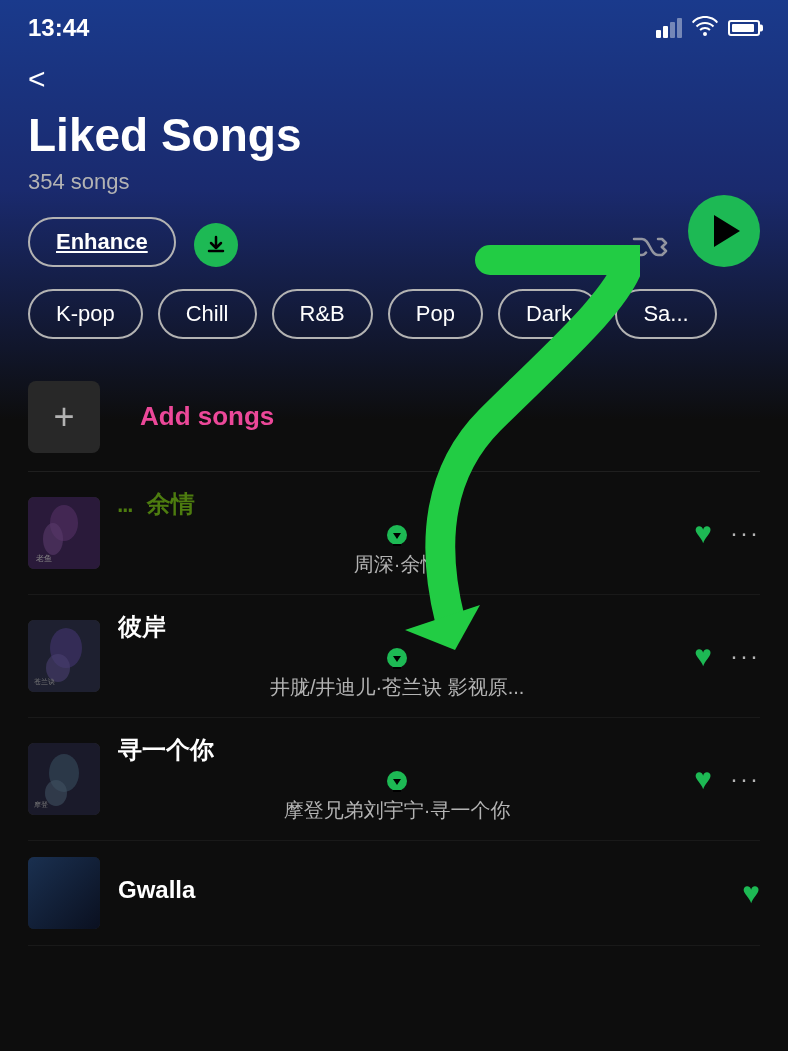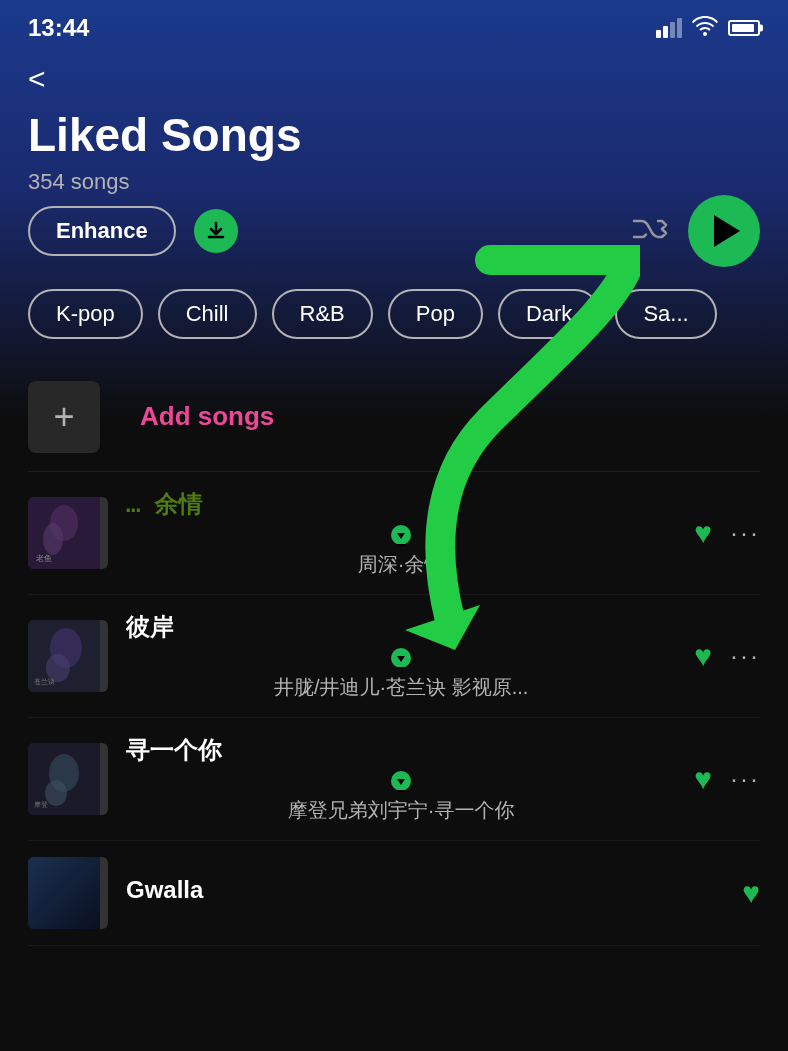--- a/index.html
+++ b/index.html
@@ -78,24 +78,25 @@
       margin-bottom: 8px;
     }
     .song-count {
       font-size: 22px;
       color: #b3b3b3;
     }
 
     
     .controls-row {
       display: flex;
-      align-items: center;
+      align-items: flex-end;
       gap: 18px;
       padding: 0 28px;
       margin-bottom: 22px;
+      text-decoration: underline;
     }
     .enhance-btn {
       border: 2px solid #b3b3b3;
       border-radius: 50px;
       padding: 10px 26px;
       font-size: 22px;
       font-weight: 700;
       color: #fff;
       background: transparent;
       cursor: pointer;
@@ -185,21 +186,21 @@
     }
 
     .song-row {
       display: flex;
       align-items: center;
       gap: 18px;
       padding: 16px 0;
       border-bottom: 1px solid rgba(255,255,255,0.05);
     }
     .song-art {
-      width: 80px;
+      width: 72px;
       height: 72px;
       border-radius: 6px;
       flex-shrink: 0;
       overflow: hidden;
       background: #333;
     }
     .song-info { flex: 1; min-width: 0; }
     .song-title {
       font-size: 24px;
       font-weight: 600;

